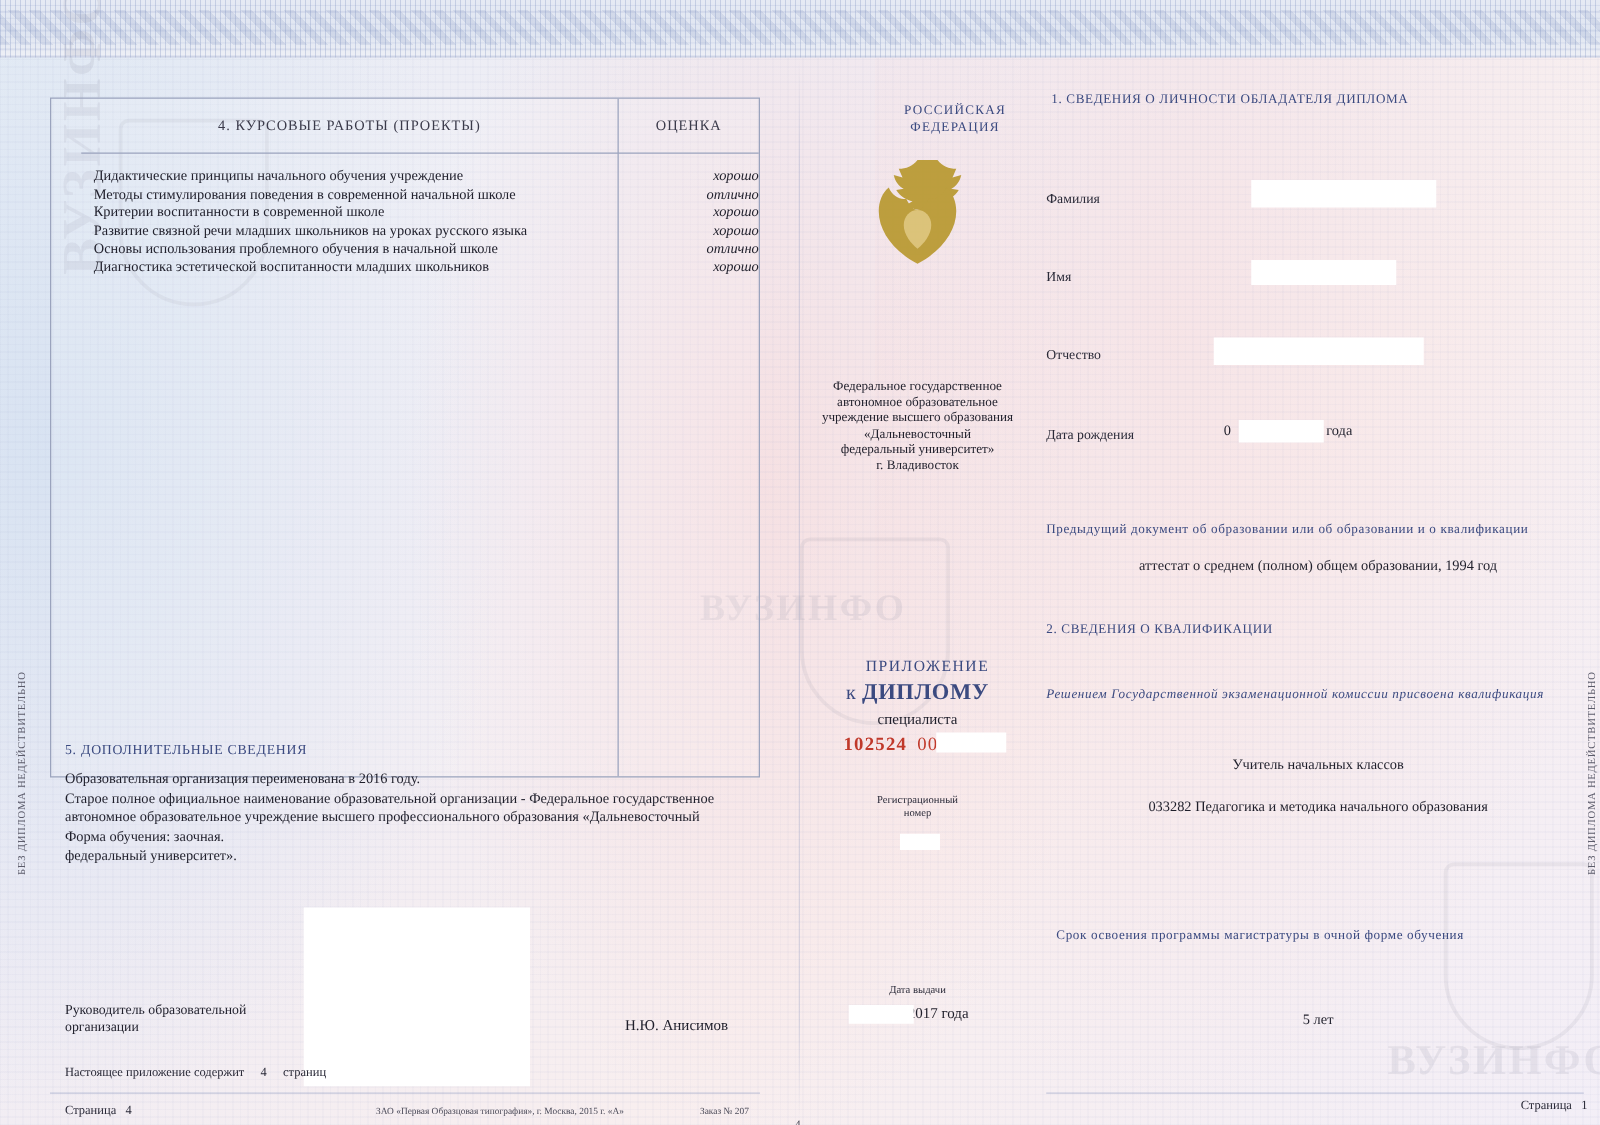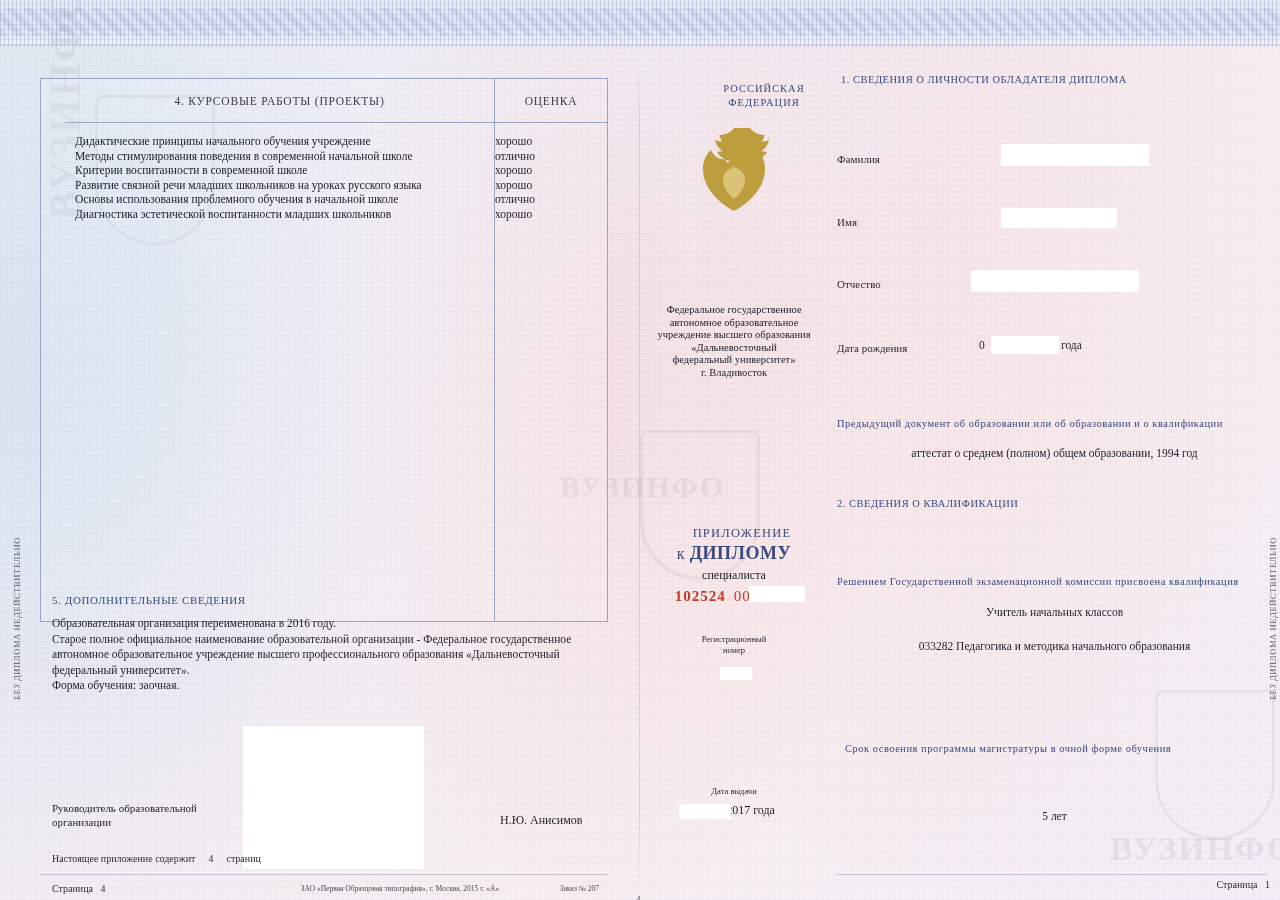--- a/index.html
+++ b/index.html
@@ -120,21 +120,21 @@
   .ct-body { height: 498px; position: relative; }
   .ct-body .divider {
     position: absolute; right: 112px; top: 0; bottom: 0; width: 1px; background: #9aa3bd;
   }
   .ct-row { display: flex; align-items: baseline; height: 14.6px; }
   .ct-rows { padding: 12px 0 0 0; }
   .ct-row .name {
     flex: 1; font-size: 11.5px; color: #22222e; padding-left: 10px; white-space: nowrap;
   }
   .ct-row .grade {
-    width: 112px; text-align: left; font-size: 11.5px; color: #22222e;
+    width: 112px; text-align: right; font-size: 11.5px; color: #22222e; font-style: italic;
   }
 
   .section5 { position: absolute; left: 52px; top: 548px; width: 560px; }
   .s5-title { font-size: 11px; color: #3b4a80; letter-spacing: 0.6px; margin-bottom: 10px; }
   .s5-text { font-size: 11.5px; color: #1f1f2b; line-height: 15.6px; }
 
   .white-box {
     position: absolute; background: #ffffff;
   }
   .wb-stamp { left: 243px; top: 680px; width: 181px; height: 143px; }
@@ -293,22 +293,22 @@
         </div>
       </div>
     </div>
 
     <div class="section5">
       <div class="s5-title">5. ДОПОЛНИТЕЛЬНЫЕ СВЕДЕНИЯ</div>
       <div class="s5-text">
         <div>Образовательная организация переименована в 2016 году.</div>
         <div>Старое полное официальное наименование образовательной организации - Федеральное государственное</div>
         <div>автономное образовательное учреждение высшего профессионального образования «Дальневосточный</div>
+        <div>Форма обучения: заочная.</div>
         <div>федеральный университет».</div>
-        <div>Форма обучения: заочная.</div>
       </div>
     </div>
 
     <div class="white-box wb-stamp"></div>
 
     <div class="signatory-label">
       <div>Руководитель образовательной</div>
       <div>организации</div>
     </div>
     <div class="signatory-name">Н.Ю. Анисимов</div>
@@ -400,21 +400,21 @@
     <div class="r-label" style="left:8px; top:296px;">Дата рождения</div>
     <div class="r-text" style="left:150px; top:293px;">0</div>
     <div class="r-redact" style="left:162px; top:290px; width:68px; height:18px;"></div>
     <div class="r-text" style="left:232px; top:293px;">года</div>
 
     <div class="r-sec-title" style="left:8px; top:372px;">Предыдущий документ об образовании или об образовании и о квалификации</div>
     <div class="r-center" style="top:401px;">аттестат о среднем (полном) общем образовании, 1994 год</div>
 
     <div class="r-sec-title" style="left:8px; top:452px;">2. СВЕДЕНИЯ О КВАЛИФИКАЦИИ</div>
 
-    <div class="r-sec-title" style="left:8px; top:530px;">Решением Государственной экзаменационной комиссии присвоена квалификация</div>
+    <div class="r-sec-title" style="left:8px; top:504px;font-style:italic;">Решением Государственной экзаменационной комиссии присвоена квалификация</div>
     <div class="r-center" style="top:560px;">Учитель начальных классов</div>
     <div class="r-center" style="top:594px;">033282 Педагогика и методика начального образования</div>
 
     <div class="r-sec-title" style="left:16px; top:697px;">Срок освоения программы магистратуры в очной форме обучения</div>
     <div class="r-center" style="top:764px;">5 лет</div>
 
     <div class="bottom-rule-right"></div>
     <div class="footer-right">
       <div class="page-label">
         <span>Страница</span>

